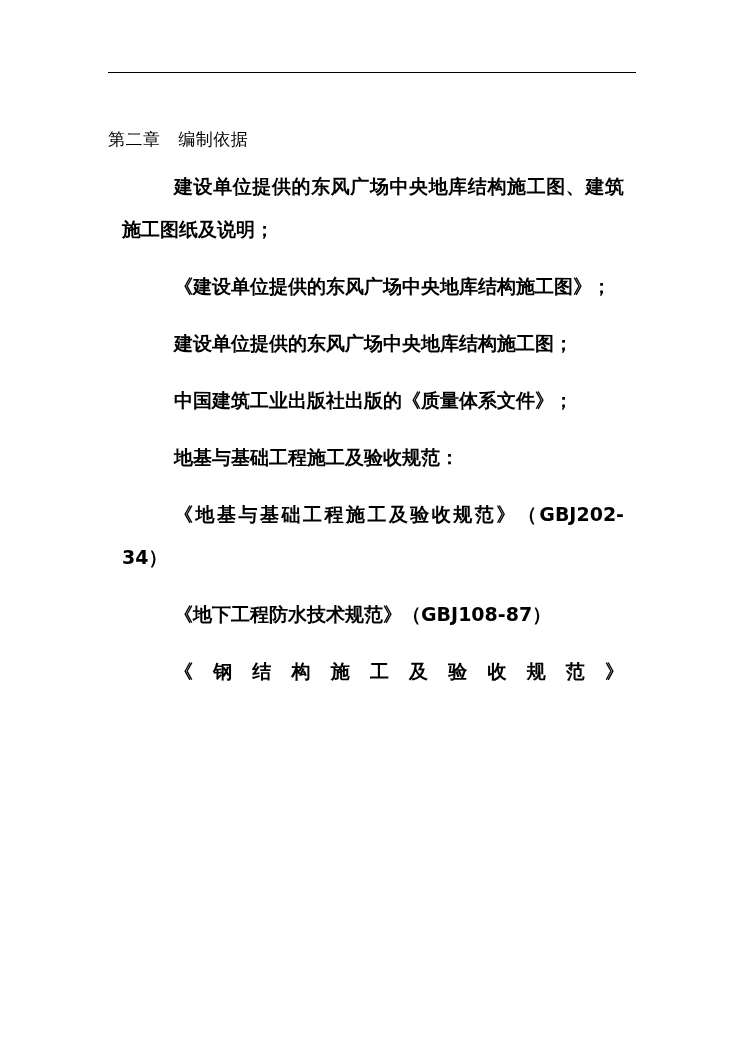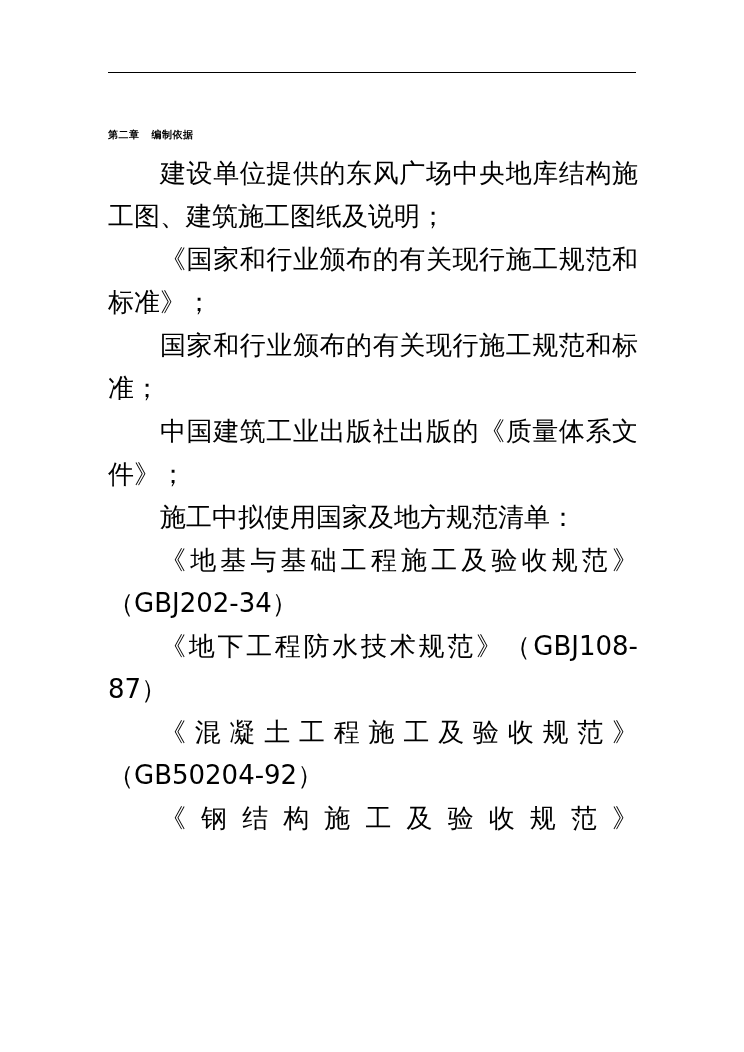--- a/index.html
+++ b/index.html
@@ -30,32 +30,32 @@
     border-top: 1px solid #000000;
   }
   .content {
     position: absolute;
     left: 108px;
     top: 128px;
     width: 530px;
   }
   .chapter-line {
     font-family: "DejaVu Sans", sans-serif;
-    font-size: 10px;
-    font-weight: bold;
+    font-size: 17px;
+    font-weight: normal;
     letter-spacing: 0.5px;
     margin: 0 0 10px 0;
     white-space: pre;
   }
   .para {
     font-family: "DejaVu Sans", sans-serif;
-    font-size: 26px;
-    font-weight: normal;
+    font-size: 19px;
+    font-weight: bold;
     line-height: 43px;
-    margin: 0;
+    margin: 14px;
     text-indent: 52px;
     letter-spacing: 0px;
     text-align: justify;
   }
   .para.justify-spread {
     text-align: justify;
     text-align-last: justify;
   }
 </style>
 </head>
@@ -64,33 +64,32 @@
 <div class="page">
 
   <div class="header-rule"></div>
 
   <div class="content">
 
     <div class="chapter-line">第二章   编制依据</div>
 
     <p class="para">建设单位提供的东风广场中央地库结构施工图、建筑施工图纸及说明；</p>
 
-    <p class="para">《国家和行业颁布的有关现行施工规范和标准》；</p>
+    <p class="para">《建设单位提供的东风广场中央地库结构施工图》；</p>
 
-    <p class="para">国家和行业颁布的有关现行施工规范和标准；</p>
+    <p class="para">建设单位提供的东风广场中央地库结构施工图；</p>
 
     <p class="para">中国建筑工业出版社出版的《质量体系文件》；</p>
 
 
 
 
-    <p class="para">施工中拟使用国家及地方规范清单：</p>
+    <p class="para">地基与基础工程施工及验收规范：</p>
 
     <p class="para">《地基与基础工程施工及验收规范》（GBJ202-34）</p>
 
     <p class="para">《地下工程防水技术规范》（GBJ108-87）</p>
 
-    <p class="para">《混凝土工程施工及验收规范》（GB50204-92）</p>
 
     <p class="para justify-spread">《钢结构施工及验收规范》</p>
 
   </div>
 </div>
 
 </body></html>

